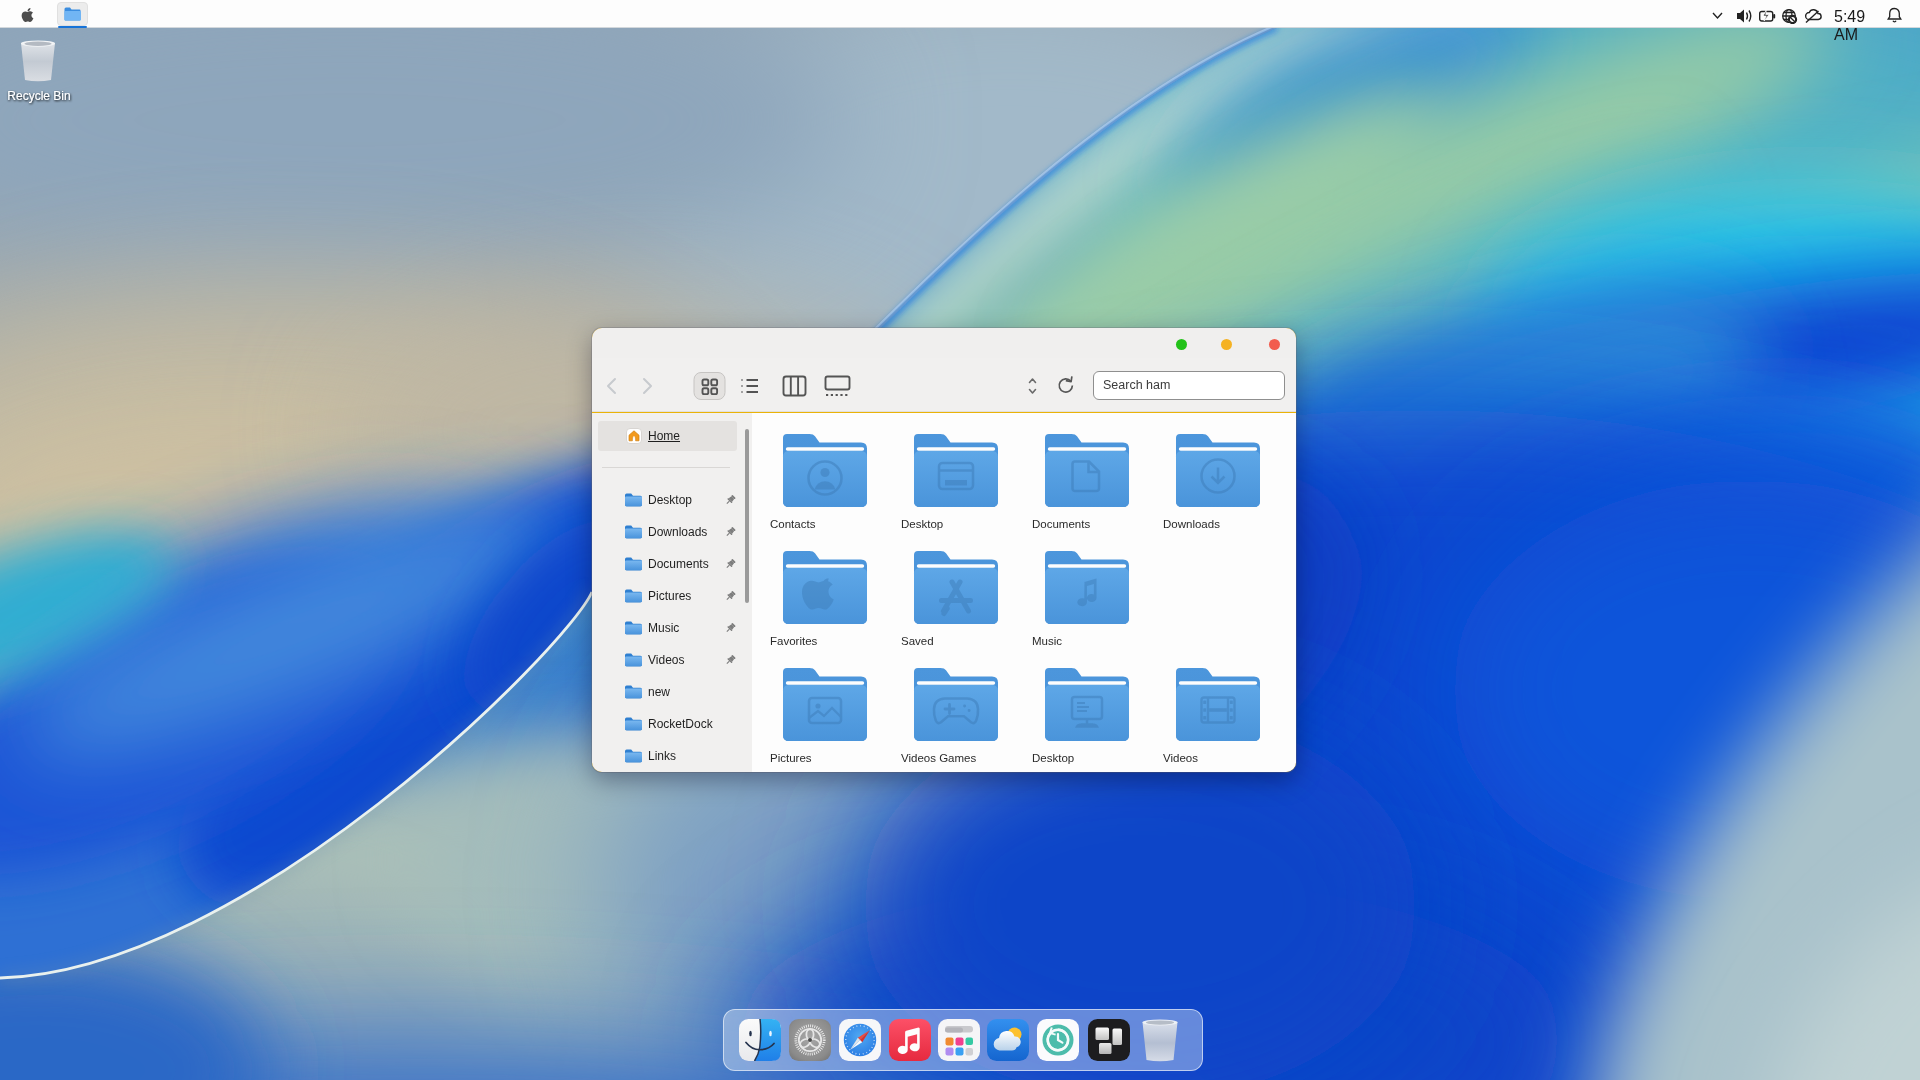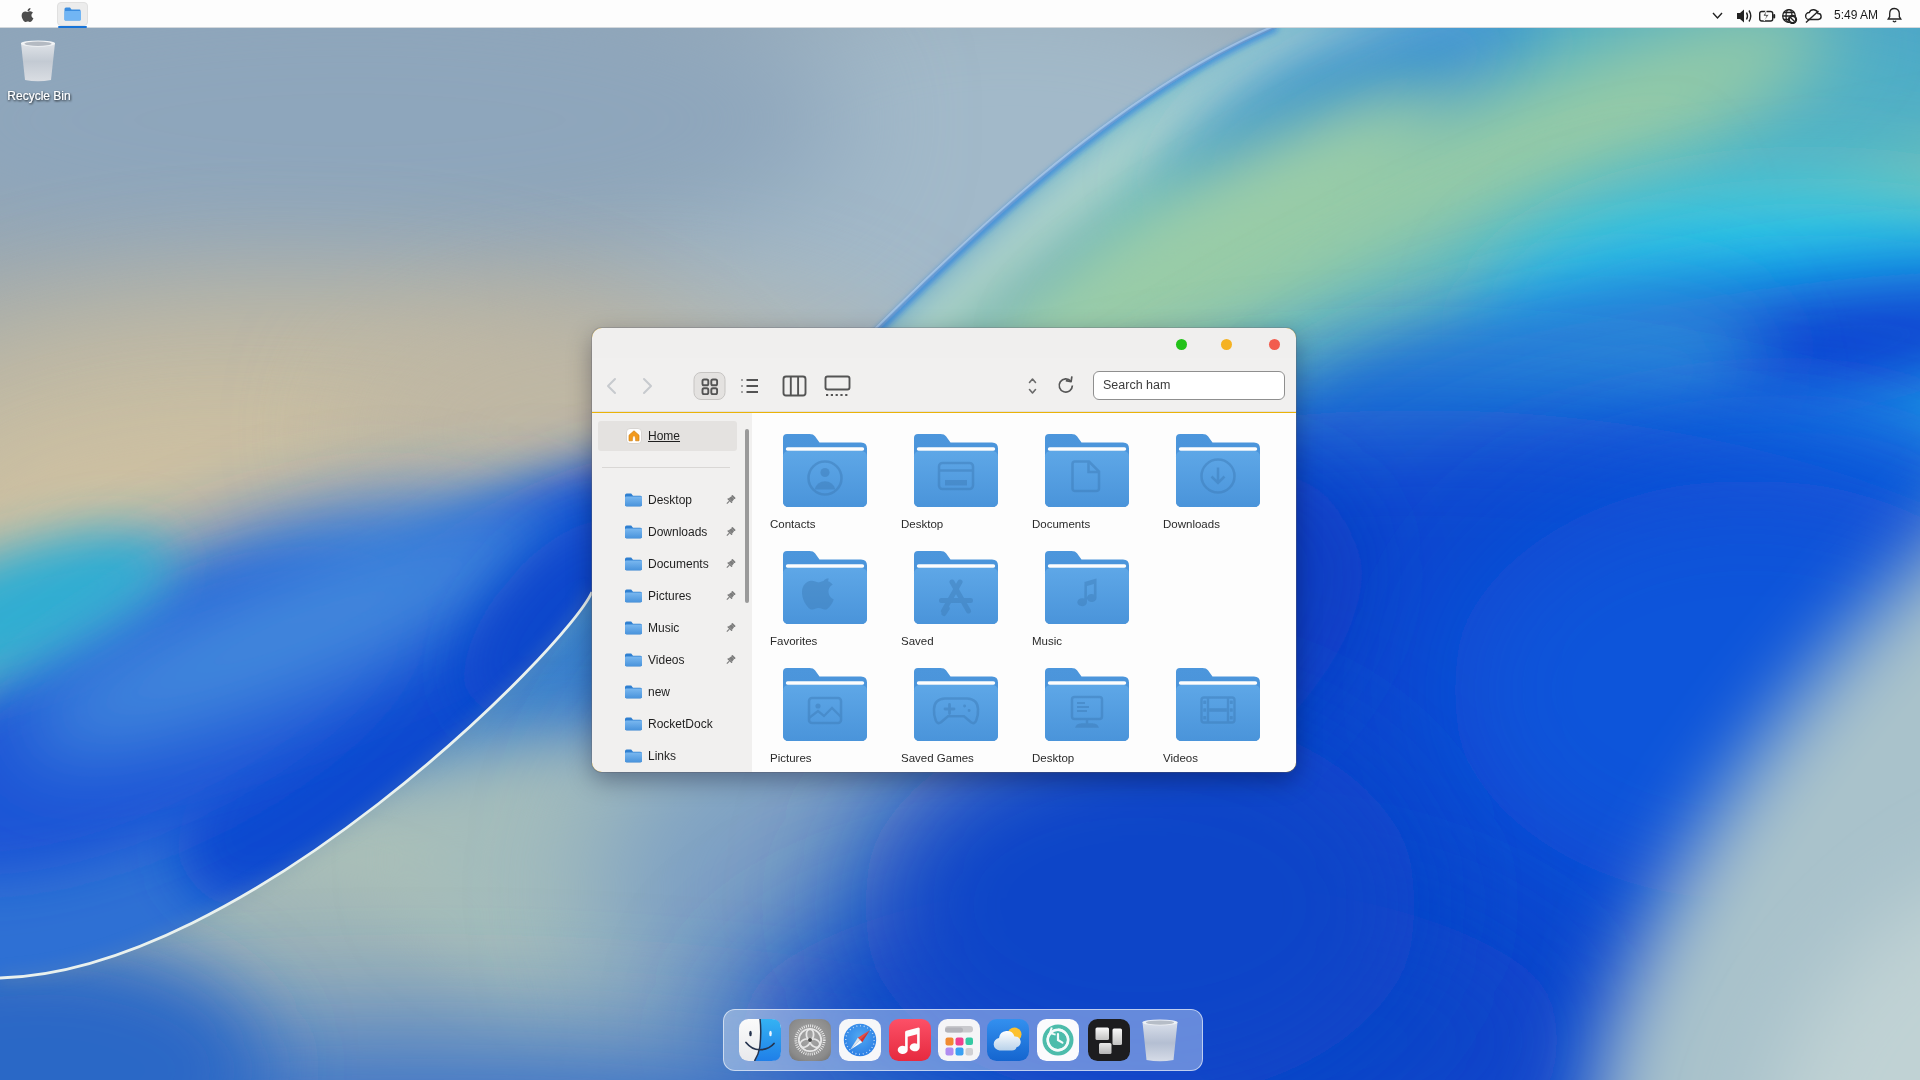--- a/index.html
+++ b/index.html
@@ -153,21 +153,21 @@
       <path d="M0.7,7 h12.6 M1.7,3.5 h10.6 M1.7,10.5 h10.6"></path>
       <circle cx="10.5" cy="10.5" r="4" fill="#fff"></circle>
       <circle cx="10.5" cy="10.5" r="3.2"></circle>
       <path d="M8.2,8.2 l4.6,4.6"></path>
     </g>
     <g transform="translate(93,2)">
       <path d="M4,9.5 a3.5,3.5 0 0 1 0.3,-7 a4.5,4.5 0 0 1 8.6,1 a3,3 0 0 1 0.4,6 z" fill="none" stroke="#222" stroke-width="1.4"></path>
       <path d="M13.5,1 L1,12.5" stroke="#222" stroke-width="1.4"></path>
     </g>
   </svg>
-  <div class="abs" style="left:1834px;top:8px;width:50px;height:14px;font-size:12px;color:#1a1a1a;">5:49 AM</div>
+  <div class="abs" style="left:1834px;top:8px;width:50px;height:14px;font-size:16px;color:#1a1a1a;">5:49 AM</div>
   <svg class="abs" style="left:1887px;top:7px" width="15" height="16" viewBox="0 0 15 16">
     <path d="M7.5,1.5 c-3,0 -4.8,2.2 -4.8,5 v3.2 l-1.5,2.3 h12.6 l-1.5,-2.3 v-3.2 c0,-2.8 -1.8,-5 -4.8,-5 z" fill="none" stroke="#222" stroke-width="1.3"></path>
     <path d="M6,13.8 a1.6,1.6 0 0 0 3,0" fill="none" stroke="#222" stroke-width="1.3"></path>
   </svg>
 
   <svg class="abs" style="left:18px;top:40px" width="40" height="42" viewBox="0 0 40 42">
     <defs>
       <linearGradient id="bing" x1="0" y1="0" x2="0" y2="1">
         <stop offset="0" stop-color="#e4e7eb" stop-opacity="0.97"></stop>
         <stop offset="0.5" stop-color="#c6ccd4" stop-opacity="0.95"></stop>
@@ -441,21 +441,21 @@
         <div class="lbl">Pictures</div>
       </div>
     <div class="cell" style="left:309px;top:340px">
         <svg width="88" height="73" viewBox="0 0 88 73" style="margin:0 auto;display:block">
           <use href="#fshape"></use>
       <g fill="none" stroke="#3e7db9" stroke-width="2.6" opacity="0.5">
             <path d="M33,30.5 h22 q10.5,0.5 11,10.5 q0.4,6 -1.8,11.5 q-1.8,4.2 -5.2,1.8 l-7,-6 h-16 l-7,6 q-3.4,2.4 -5.2,-1.8 q-2.2,-5.5 -1.8,-11.5 q0.5,-10 11,-10.5 z"></path>
             <path d="M37.5,36.5 v9 M33,41 h9 M52.5,38 h0.2 M57,42.5 h0.2" stroke-linecap="round" stroke-width="2.8"></path>
           </g>
       </svg>
-        <div class="lbl">Saved Games</div>
+        <div class="lbl">Videos Games</div>
       </div>
     <div class="cell" style="left:440px;top:340px">
         <svg width="88" height="73" viewBox="0 0 88 73" style="margin:0 auto;display:block">
           <use href="#fshape"></use>
       <g fill="none" stroke="#3e7db9" stroke-width="2.5" opacity="0.5">
             <rect x="29" y="29" width="30" height="22" rx="2.5"></rect>
             <path d="M38,56.5 h12 M44,51.5 v4.5 M39,56.5 q-4,0 -5,2 h20 q-1,-2 -5,-2"></path>
             <path d="M34,35 h8 M34,39 h12 M34,43 h10" stroke-width="1.8"></path>
           </g>
       </svg>

